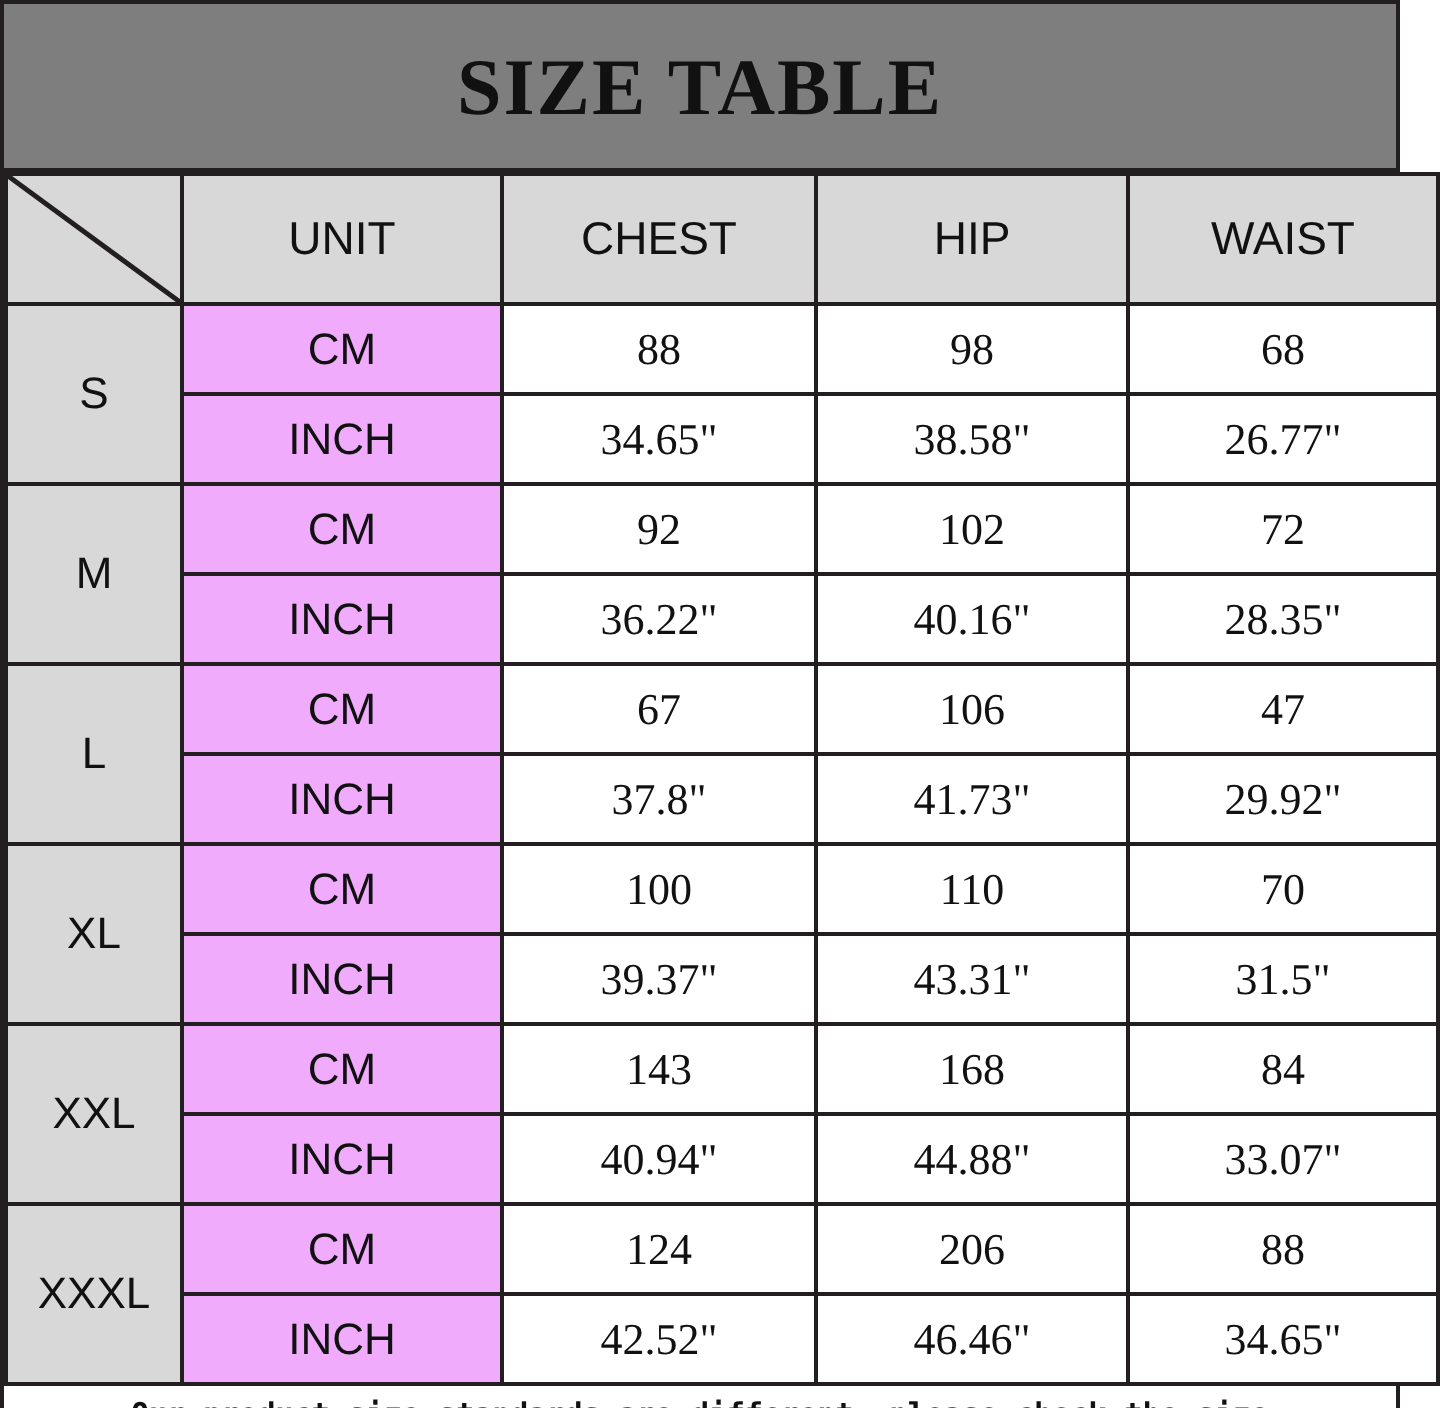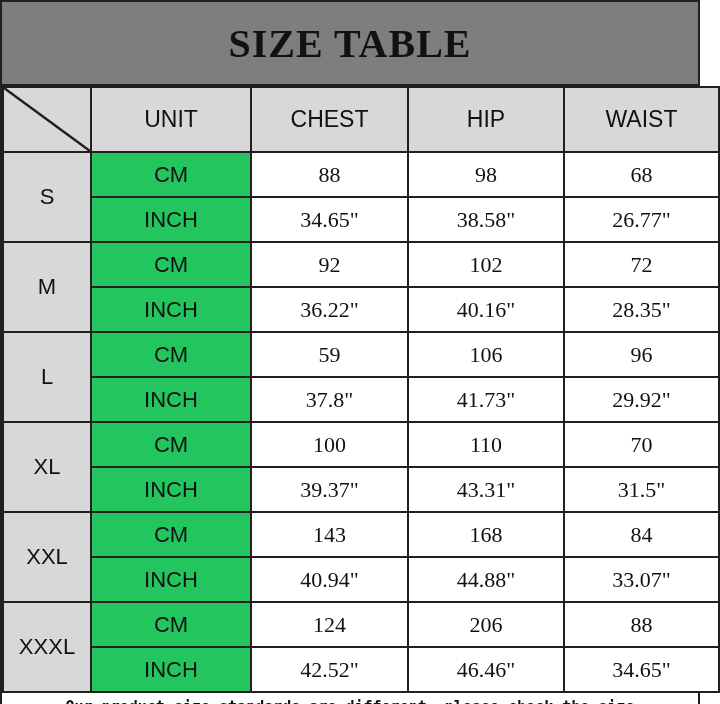--- a/index.html
+++ b/index.html
@@ -82,21 +82,21 @@
     height: 100%;
   }
   
   td.size-cell {
     background: #d8d8d8;
     font-weight: bold;
     font-size: 23px;
   }
   
   td.unit-cell {
-    background: #22c55e;
+    background: #f0abfc;
     font-weight: bold;
     font-size: 22px;
   }
   td.val-cell {
     background: #ffffff;
     font-size: 22px;
     font-family: Liberation Serif, serif;
   }
   
   .footnote {
@@ -172,23 +172,23 @@
       <tr>
         <td class="unit-cell">INCH</td>
         <td class="val-cell">36.22"</td>
         <td class="val-cell">40.16"</td>
         <td class="val-cell">28.35"</td>
       </tr>
 
       <tr>
         <td class="size-cell" rowspan="2">L</td>
         <td class="unit-cell">CM</td>
-        <td class="val-cell">59</td>
+        <td class="val-cell">67</td>
         <td class="val-cell">106</td>
-        <td class="val-cell">96</td>
+        <td class="val-cell">47</td>
       </tr>
       <tr>
         <td class="unit-cell">INCH</td>
         <td class="val-cell">37.8"</td>
         <td class="val-cell">41.73"</td>
         <td class="val-cell">29.92"</td>
       </tr>
 
       <tr>
         <td class="size-cell" rowspan="2">XL</td>

